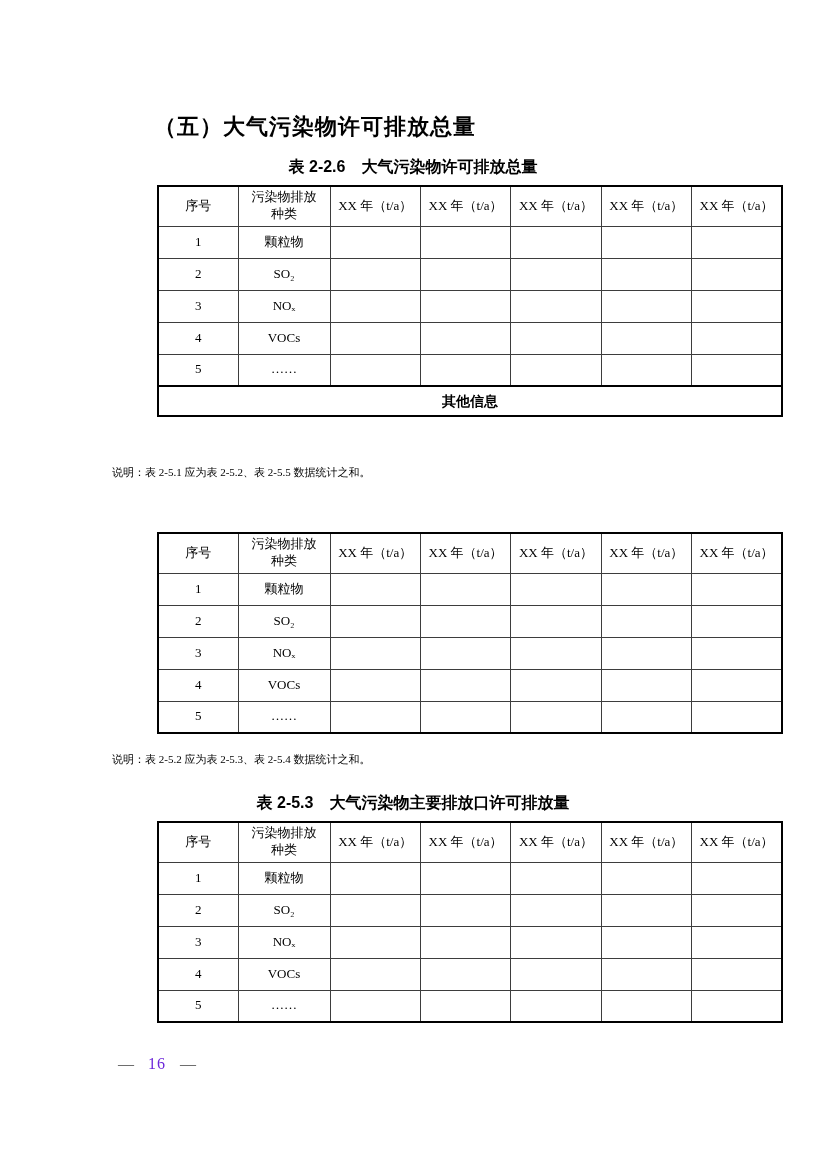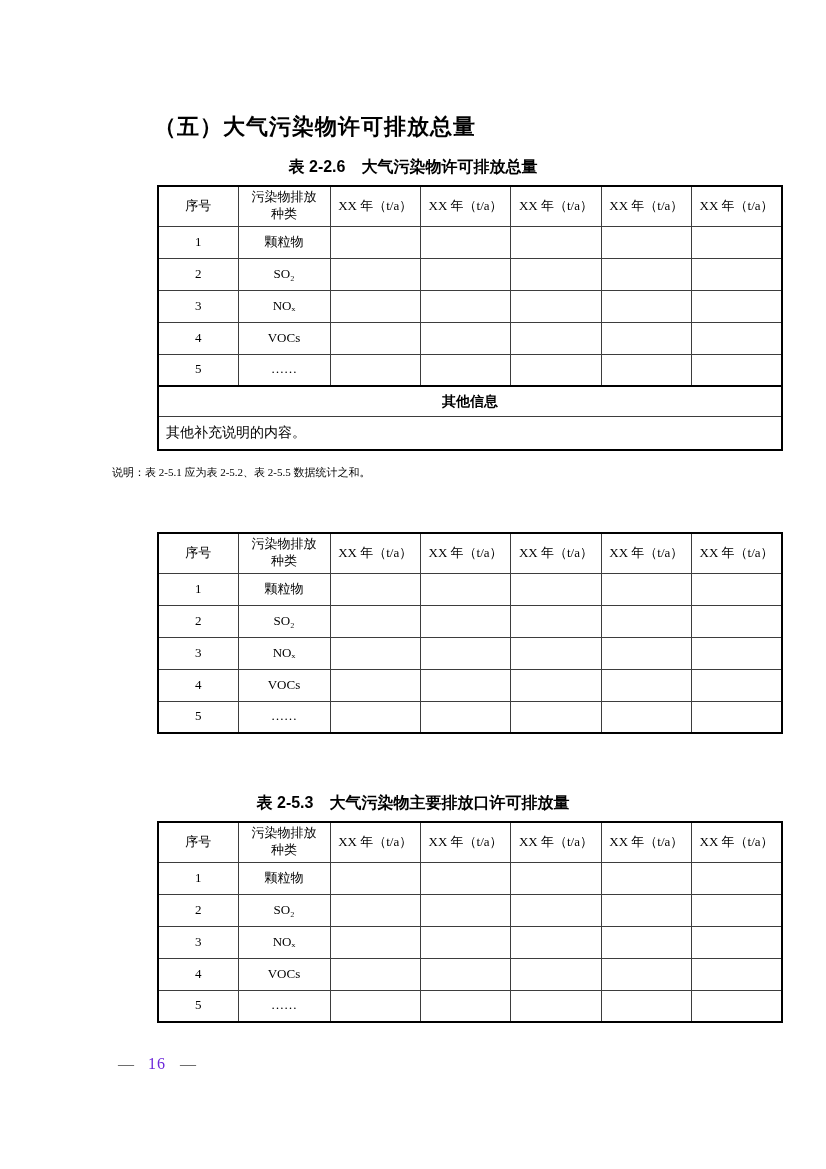--- a/index.html
+++ b/index.html
@@ -132,23 +132,20 @@
         <td>……</td>
         <td></td>
         <td></td>
         <td></td>
         <td></td>
         <td></td>
       </tr>
       <tr class="oi-label">
         <td colspan="7">其他信息</td>
       </tr>
-      <tr class="oi-content">
-        <td colspan="7">其他补充说明的内容。</td>
-      </tr>
     </tbody>
   </table>
   <div class="note" id="note-1">说明：表 2-5.1 应为表 2-5.2、表 2-5.5 数据统计之和。</div>
 
   <table class="grid" id="table-2">
     <colgroup>
         <col class="c0">
         <col class="c1">
         <col>
         <col>
@@ -207,20 +204,21 @@
         <td>5</td>
         <td>……</td>
         <td></td>
         <td></td>
         <td></td>
         <td></td>
         <td></td>
       </tr>
     </tbody>
   </table>
+  <div class="note" id="note-2">说明：表 2-5.2 应为表 2-5.3、表 2-5.4 数据统计之和。</div>
 
   <div class="tbl-title" id="title-3">表 2-5.3　大气污染物主要排放口许可排放量</div>
   <table class="grid" id="table-3">
     <colgroup>
         <col class="c0">
         <col class="c1">
         <col>
         <col>
         <col>
         <col>

